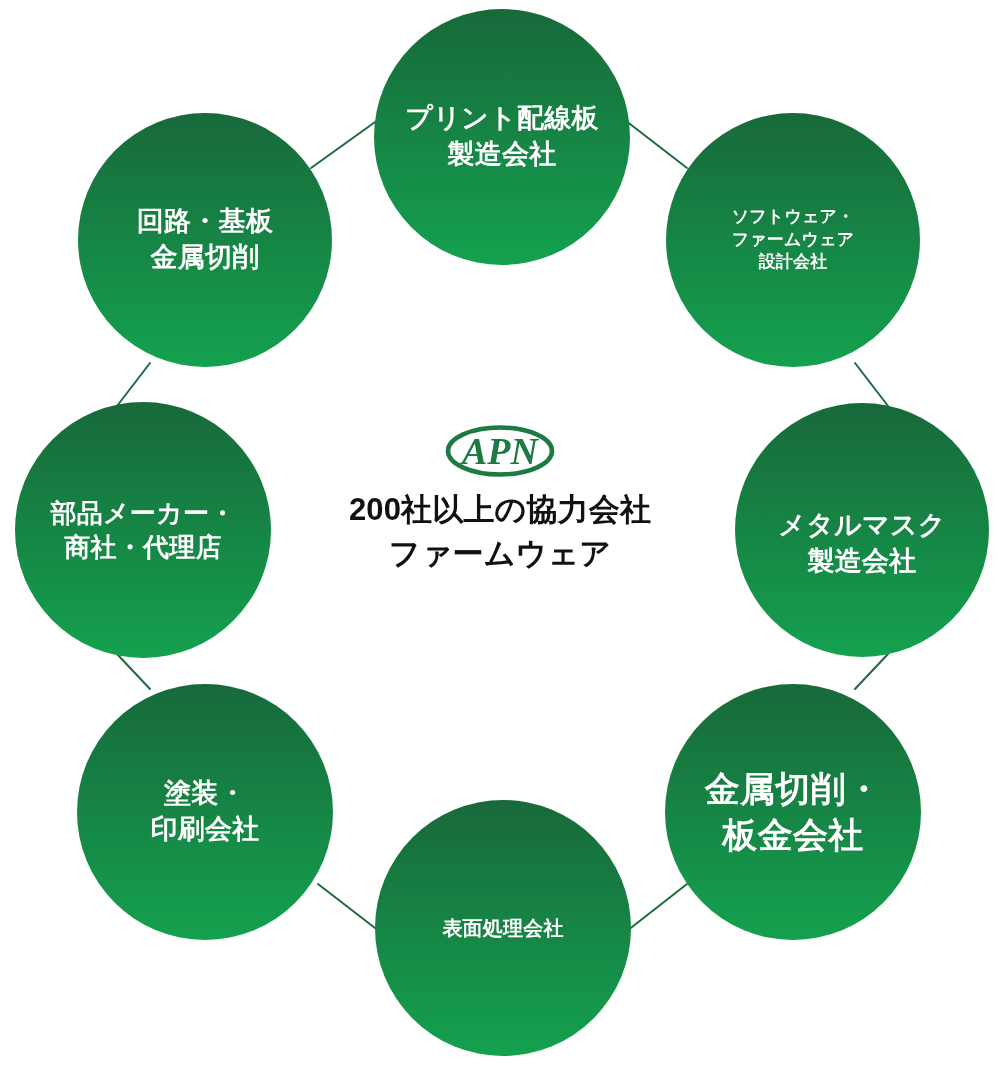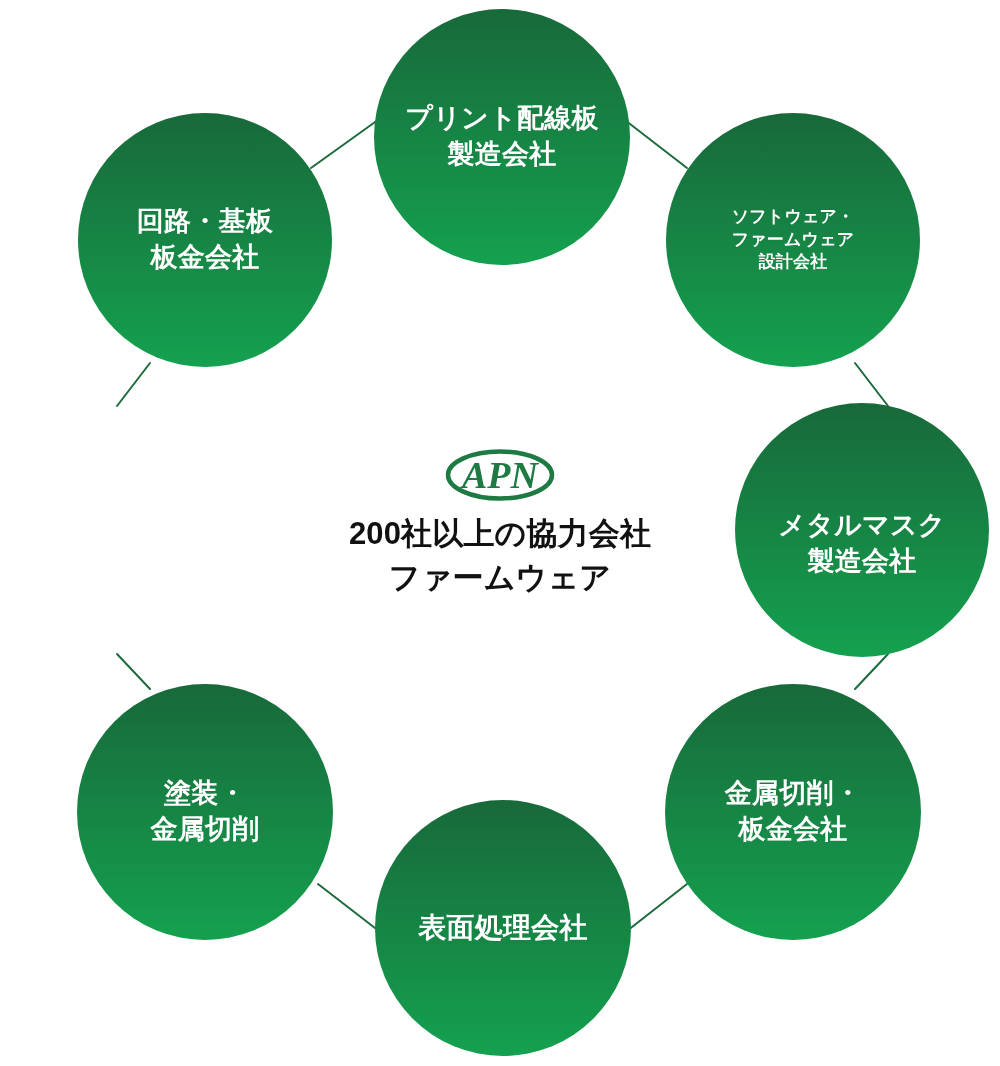--- a/index.html
+++ b/index.html
@@ -44,21 +44,21 @@
     line-height: 1.32;
     letter-spacing: 0.01em;
     white-space: pre-line;
     padding: 0 6px;
     text-shadow: 0 0 1px rgba(0,0,0,0.10);
   }
   #center-block {
     position: absolute;
     z-index: 3;
     left: 290px;
-    top: 448px;
+    top: 424px;
     width: 420px;
     display: flex;
     flex-direction: column;
     align-items: center;
   }
   #apn-logo {
     display: block;
     margin-bottom: 10px;
   }
   #center-text {
@@ -94,33 +94,37 @@
     <div class="node-circle" style="left: 666px; top: 113px; width: 254px; height: 254px; background: linear-gradient(rgb(24, 105, 58) 0%, rgb(20, 161, 79) 100%);">
       <div class="node-label" style="font-size: 17px; color: rgb(255, 255, 255);">ソフトウェア・
 ファームウェア
 設計会社</div>
     </div>
     <div class="node-circle" style="left: 735px; top: 403px; width: 254px; height: 254px; background: linear-gradient(rgb(24, 105, 58) 0%, rgb(20, 161, 79) 100%);">
       <div class="node-label" style="font-size: 27px; color: rgb(255, 255, 255); margin-top: 28px;">メタルマスク
 製造会社</div>
     </div>
     <div class="node-circle" style="left: 665px; top: 684px; width: 256px; height: 256px; background: linear-gradient(rgb(24, 105, 58) 0%, rgb(20, 161, 79) 100%);">
-      <div class="node-label" style="font-size: 27px; color: rgb(255, 255, 255);">金属切削・
+      <div class="node-label" style="font-size: 35px; color: rgb(255, 255, 255);">金属切削・
 板金会社</div>
     </div>
     <div class="node-circle" style="left: 375px; top: 800px; width: 256px; height: 256px; background: linear-gradient(rgb(24, 105, 58) 0%, rgb(20, 161, 79) 100%);">
-      <div class="node-label" style="font-size: 28px; color: rgb(255, 255, 255);">表面処理会社</div>
+      <div class="node-label" style="font-size: 20px; color: rgb(255, 255, 255);">表面処理会社</div>
     </div>
     <div class="node-circle" style="left: 77px; top: 684px; width: 256px; height: 256px; background: linear-gradient(rgb(24, 105, 58) 0%, rgb(20, 161, 79) 100%);">
       <div class="node-label" style="font-size: 27px; color: rgb(255, 255, 255);">塗装・
-金属切削</div>
+印刷会社</div>
+    </div>
+    <div class="node-circle" style="left: 15px; top: 402px; width: 256px; height: 256px; background: linear-gradient(rgb(24, 105, 58) 0%, rgb(20, 161, 79) 100%);">
+      <div class="node-label" style="font-size: 26px; color: rgb(255, 255, 255);">部品メーカー・
+商社・代理店</div>
     </div>
     <div class="node-circle" style="left: 78px; top: 113px; width: 254px; height: 254px; background: linear-gradient(rgb(24, 105, 58) 0%, rgb(20, 161, 79) 100%);">
       <div class="node-label" style="font-size: 27px; color: rgb(255, 255, 255);">回路・基板
-板金会社</div>
+金属切削</div>
     </div>
     <div id="center-block">
     <svg id="apn-logo" width="116" height="54" viewBox="0 0 116 54">
       <ellipse cx="58" cy="27" rx="52" ry="23.5" fill="none" stroke="#1d7a42" stroke-width="4.5"></ellipse>
       <text x="58" y="40" text-anchor="middle" font-family="'Liberation Serif', 'DejaVu Serif', serif" font-size="38" font-style="italic" font-weight="700" fill="#1d7a42">APN</text>
     </svg>
     <div id="center-text">200社以上の協力会社
 ファームウェア</div>
   </div>
 

